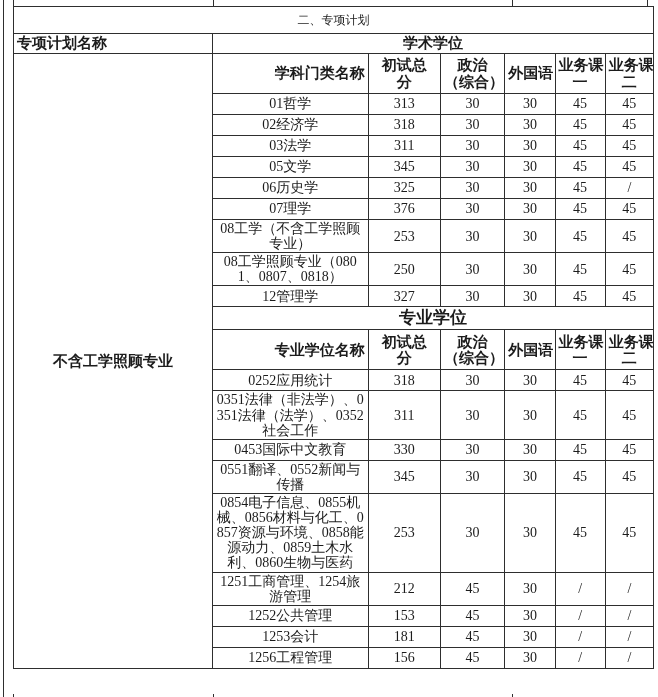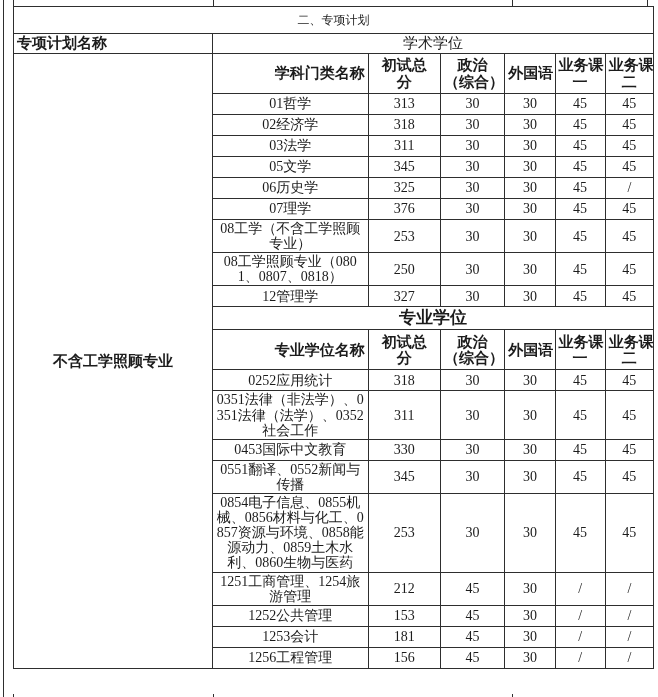--- a/index.html
+++ b/index.html
@@ -31,21 +31,21 @@
     vertical-align:middle;
     color:#1c1c1c;
     overflow:hidden;
   }
   tr.title-row td {
     font-weight:normal; font-size:12px; text-align:center;
     height:22px; padding:2px;
   }
   tr.subhdr-row td { height:17px; }
   td.left-hdr { font-weight:bold; font-size:15px; text-align:left; }
-  td.span-hdr { font-weight:normal; font-size:15px; text-align:center; }
+  td.span-hdr { font-weight:bold; font-size:15px; text-align:center; }
   tr.colhdr-row td {
     font-weight:bold; font-size:15px; text-align:center;
     height:37px; white-space:pre;
   }
   tr.colhdr-row td.name-hdr { text-align:right; white-space:normal; }
   td.plan-cell {
     font-weight:bold; font-size:15px; text-align:center;
     vertical-align:middle; white-space:nowrap;
   }
   tr.section-row td {

